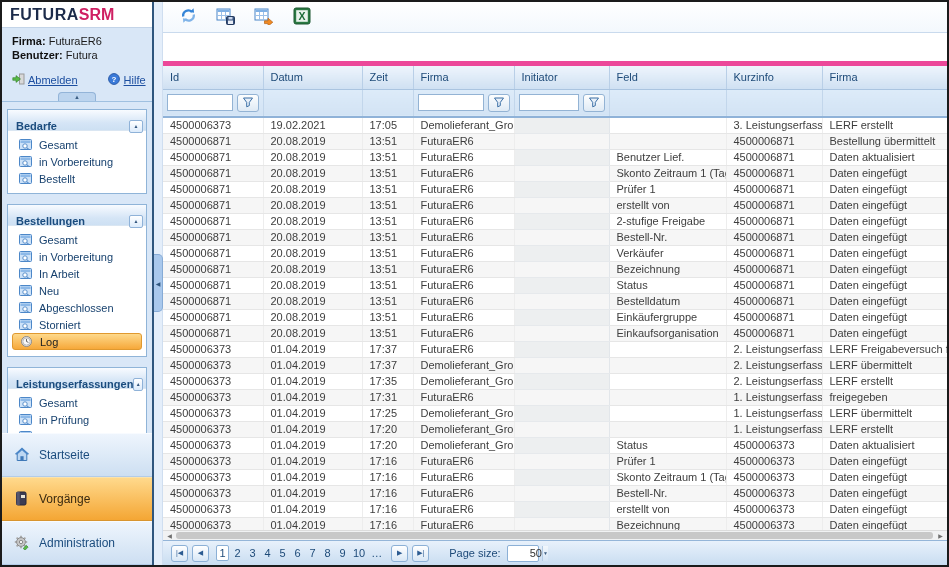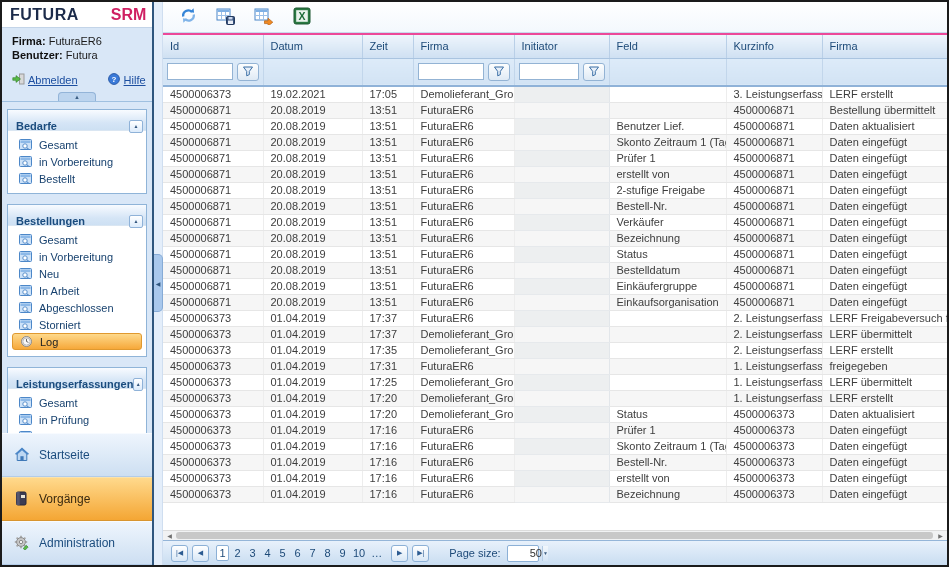--- a/index.html
+++ b/index.html
@@ -15,21 +15,21 @@
 
   
   .sidebar {
     width: 152px; min-width: 152px;
     background: #d9e7f7;
     border-right: 2px solid #2f567e;
     display: flex; flex-direction: column;
   }
   .logo-bar { background: #fff; height: 26px; display: flex; align-items: center; padding: 0 8px; border-bottom: 1px solid #c3d4e8; }
   .logo-futura { font-weight: bold; font-size: 16px; color: #1c2b4a; letter-spacing: .5px; }
-  .logo-srm { font-weight: bold; font-size: 16px; color: #cf1f62; margin-left: 32px; }
+  .logo-srm { font-weight: bold; font-size: 16px; color: #cf1f62; }
   .user-panel { padding: 7px 10px 0; font-size: 11px; color: #1a1a1a; }
   .user-line { margin-bottom: 2px; }
   .user-line b { color: #111; }
   .user-links { display: flex; gap: 30px; padding: 10px 10px 0; font-size: 11px; }
   .link { color: #1d4fa0; text-decoration: underline; display: flex; align-items: center; gap: 3px; cursor: pointer; }
   .collapse-tab {
     width: 38px; height: 9px; margin: 6px auto 0;
     background: #bcd4ee; border: 1px solid #93b4d8; border-bottom: none;
     border-radius: 4px 4px 0 0;
     font-size: 6px; color: #3c5e82; text-align: center; line-height: 8px;
@@ -82,21 +82,21 @@
 
   
   .main { flex: 1; display: flex; flex-direction: column; min-width: 0; background: #fff; }
   .toolbar {
     height: 31px; display: flex; align-items: center; gap: 14px; padding: 0 13px;
     background: linear-gradient(#ffffff, #f3f8fd);
     border-bottom: 1px solid #c9daed;
   }
   .tool-btn { width: 24px; height: 24px; display: flex; align-items: center; justify-content: center; background: transparent; border: none; cursor: pointer; }
 
-  .grid { flex: 1; display: flex; flex-direction: column; min-height: 0; border-top: 2px solid #ec4899; }
+  .grid { flex: 1; display: flex; flex-direction: column; min-height: 0; border-top: 5px solid #ec4899; margin-top: 28px; }
   .grid-body { flex: 1; overflow: hidden; }
   table { border-collapse: collapse; table-layout: fixed; width: 100%; }
   thead th {
     height: 23px;
     background: linear-gradient(#eef5fc, #cfe0f2);
     border-right: 1px solid #b9cfe7; border-bottom: 1px solid #aac4e0;
     color: #1d4a78; font-size: 11px; font-weight: normal; text-align: left;
     padding: 0 7px; cursor: pointer;
   }
   thead th:last-child { border-right: none; }
@@ -263,32 +263,32 @@
             </div>
             <div class="item">
               <span class="item-icon">
                 <svg width="13" height="13" viewBox="0 0 13 13">
                   <rect x="0.5" y="1.5" width="12" height="10" rx="1" fill="#cde2f8" stroke="#4c87c8"></rect>
                   <rect x="1.5" y="2.5" width="10" height="2.5" fill="#8db9e8"></rect>
                   <circle cx="6" cy="8" r="2.2" fill="#fff" stroke="#5a90cc"></circle>
                   <line x1="7.6" y1="9.6" x2="9.8" y2="11.4" stroke="#5a90cc" stroke-width="1.2"></line>
                 </svg>
               </span>
+              <span>In Arbeit</span>
+            </div>
+            <div class="item">
+              <span class="item-icon">
+                <svg width="13" height="13" viewBox="0 0 13 13">
+                  <rect x="0.5" y="1.5" width="12" height="10" rx="1" fill="#cde2f8" stroke="#4c87c8"></rect>
+                  <rect x="1.5" y="2.5" width="10" height="2.5" fill="#8db9e8"></rect>
+                  <circle cx="6" cy="8" r="2.2" fill="#fff" stroke="#5a90cc"></circle>
+                  <line x1="7.6" y1="9.6" x2="9.8" y2="11.4" stroke="#5a90cc" stroke-width="1.2"></line>
+                </svg>
+              </span>
               <span>Neu</span>
-            </div>
-            <div class="item">
-              <span class="item-icon">
-                <svg width="13" height="13" viewBox="0 0 13 13">
-                  <rect x="0.5" y="1.5" width="12" height="10" rx="1" fill="#cde2f8" stroke="#4c87c8"></rect>
-                  <rect x="1.5" y="2.5" width="10" height="2.5" fill="#8db9e8"></rect>
-                  <circle cx="6" cy="8" r="2.2" fill="#fff" stroke="#5a90cc"></circle>
-                  <line x1="7.6" y1="9.6" x2="9.8" y2="11.4" stroke="#5a90cc" stroke-width="1.2"></line>
-                </svg>
-              </span>
-              <span>In Arbeit</span>
             </div>
             <div class="item">
               <span class="item-icon">
                 <svg width="13" height="13" viewBox="0 0 13 13">
                   <rect x="0.5" y="1.5" width="12" height="10" rx="1" fill="#cde2f8" stroke="#4c87c8"></rect>
                   <rect x="1.5" y="2.5" width="10" height="2.5" fill="#8db9e8"></rect>
                   <circle cx="6" cy="8" r="2.2" fill="#fff" stroke="#5a90cc"></circle>
                   <line x1="7.6" y1="9.6" x2="9.8" y2="11.4" stroke="#5a90cc" stroke-width="1.2"></line>
                 </svg>
               </span>

